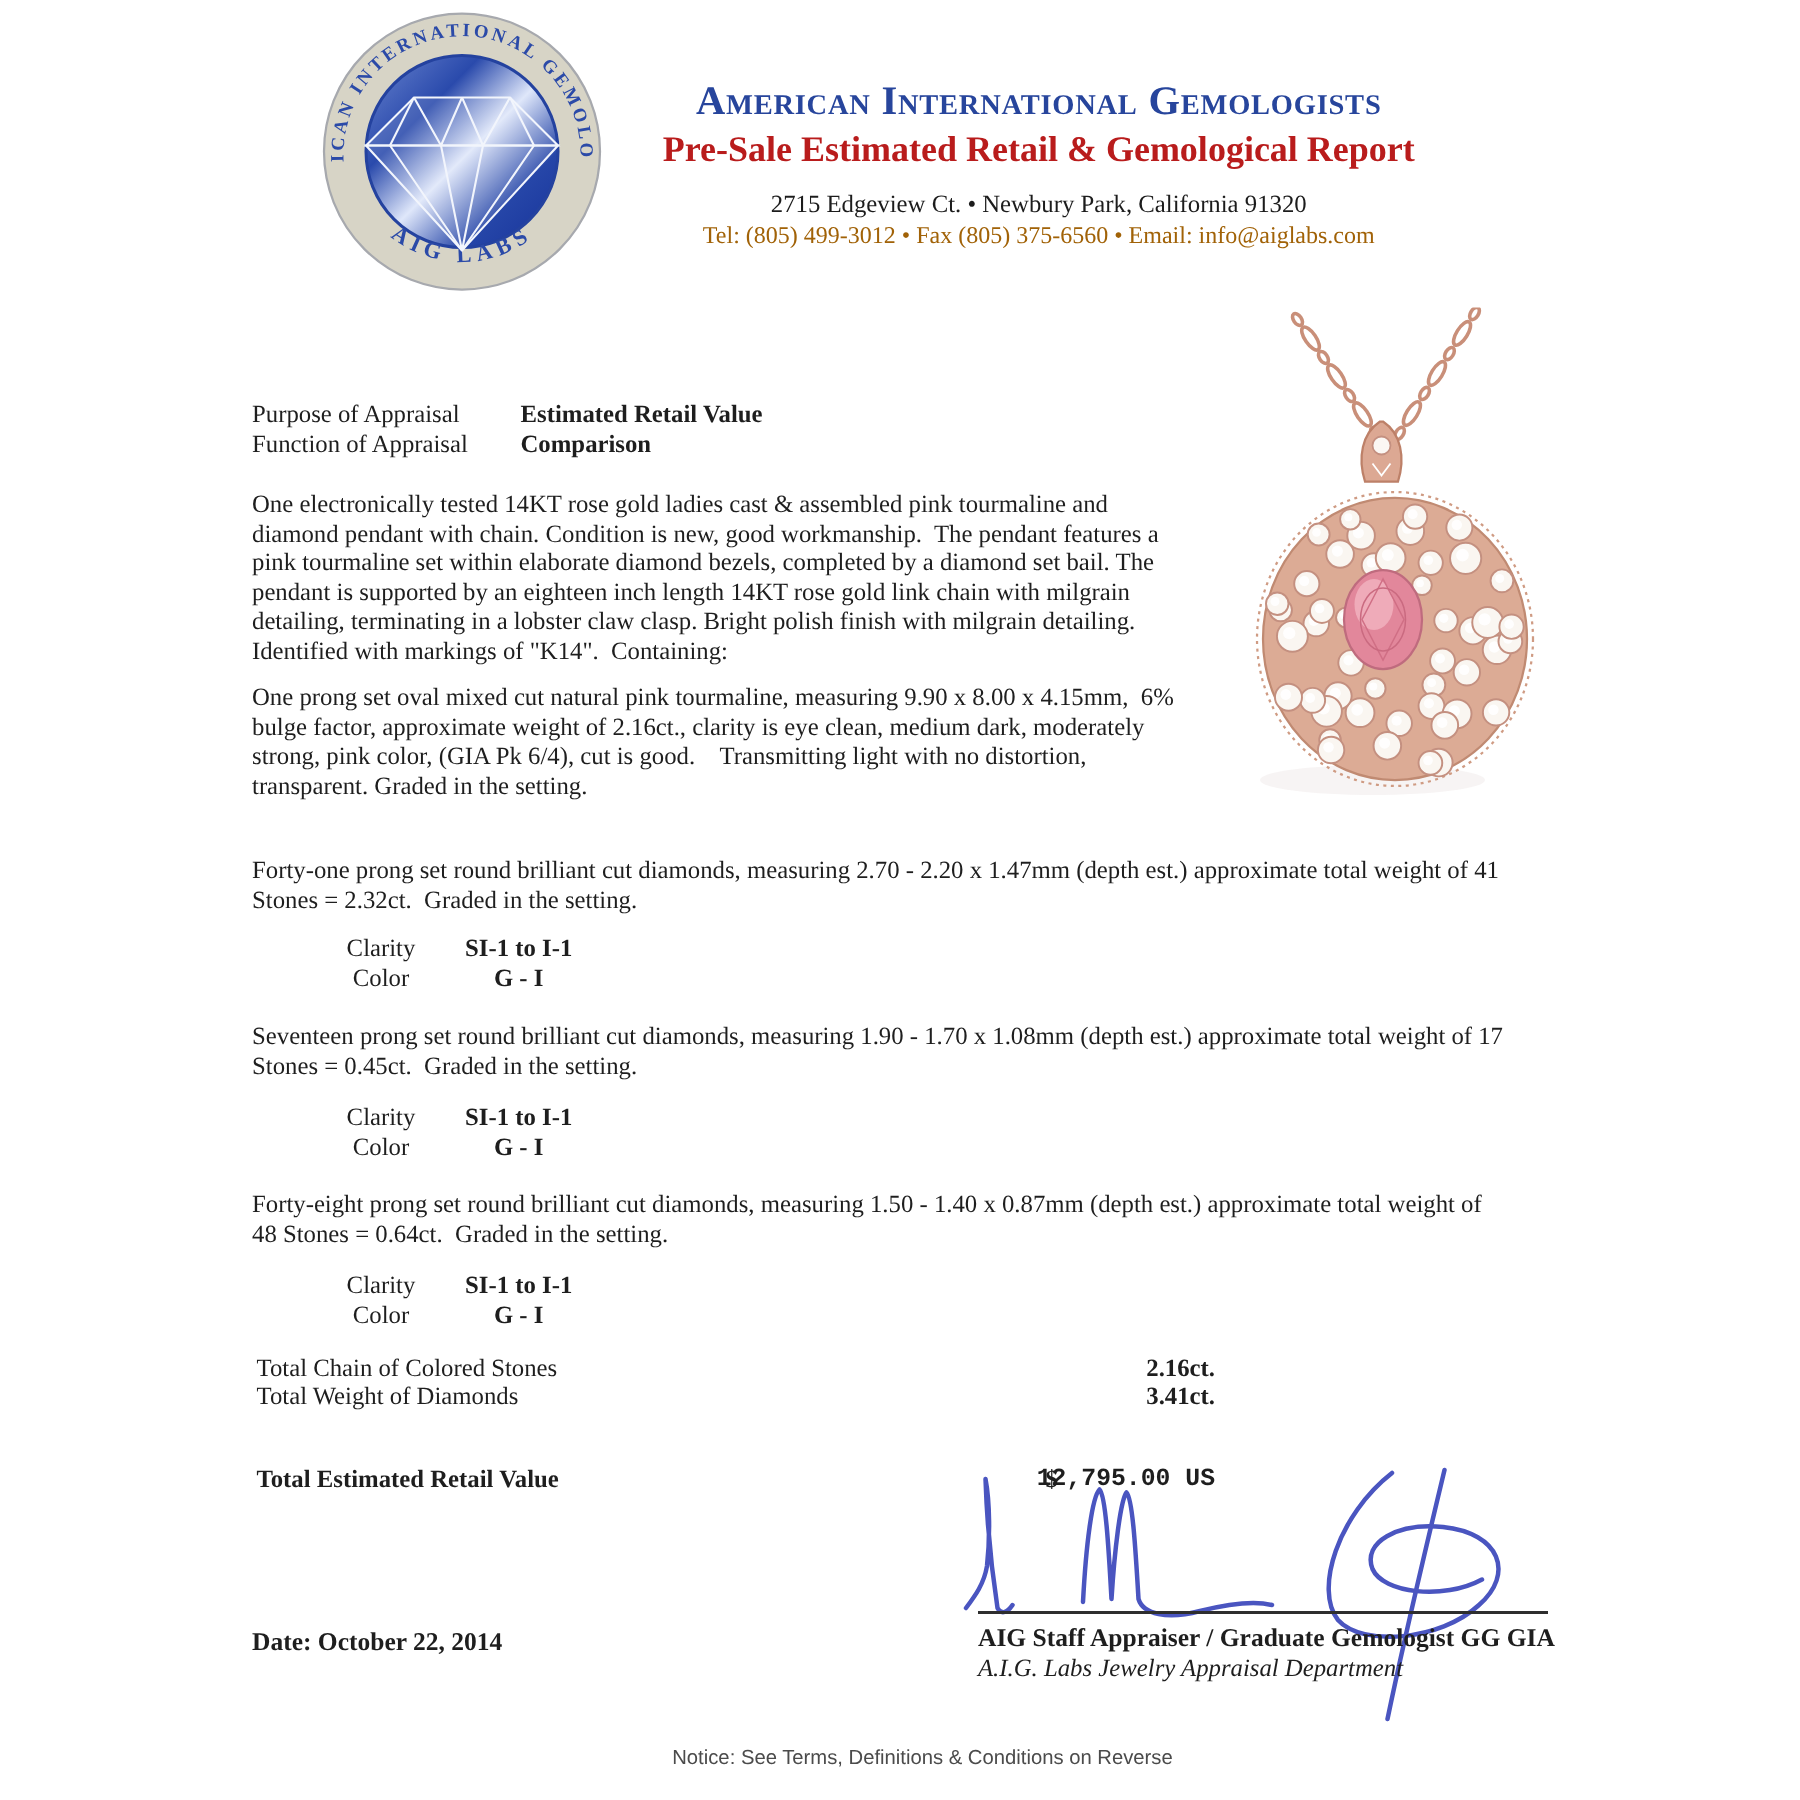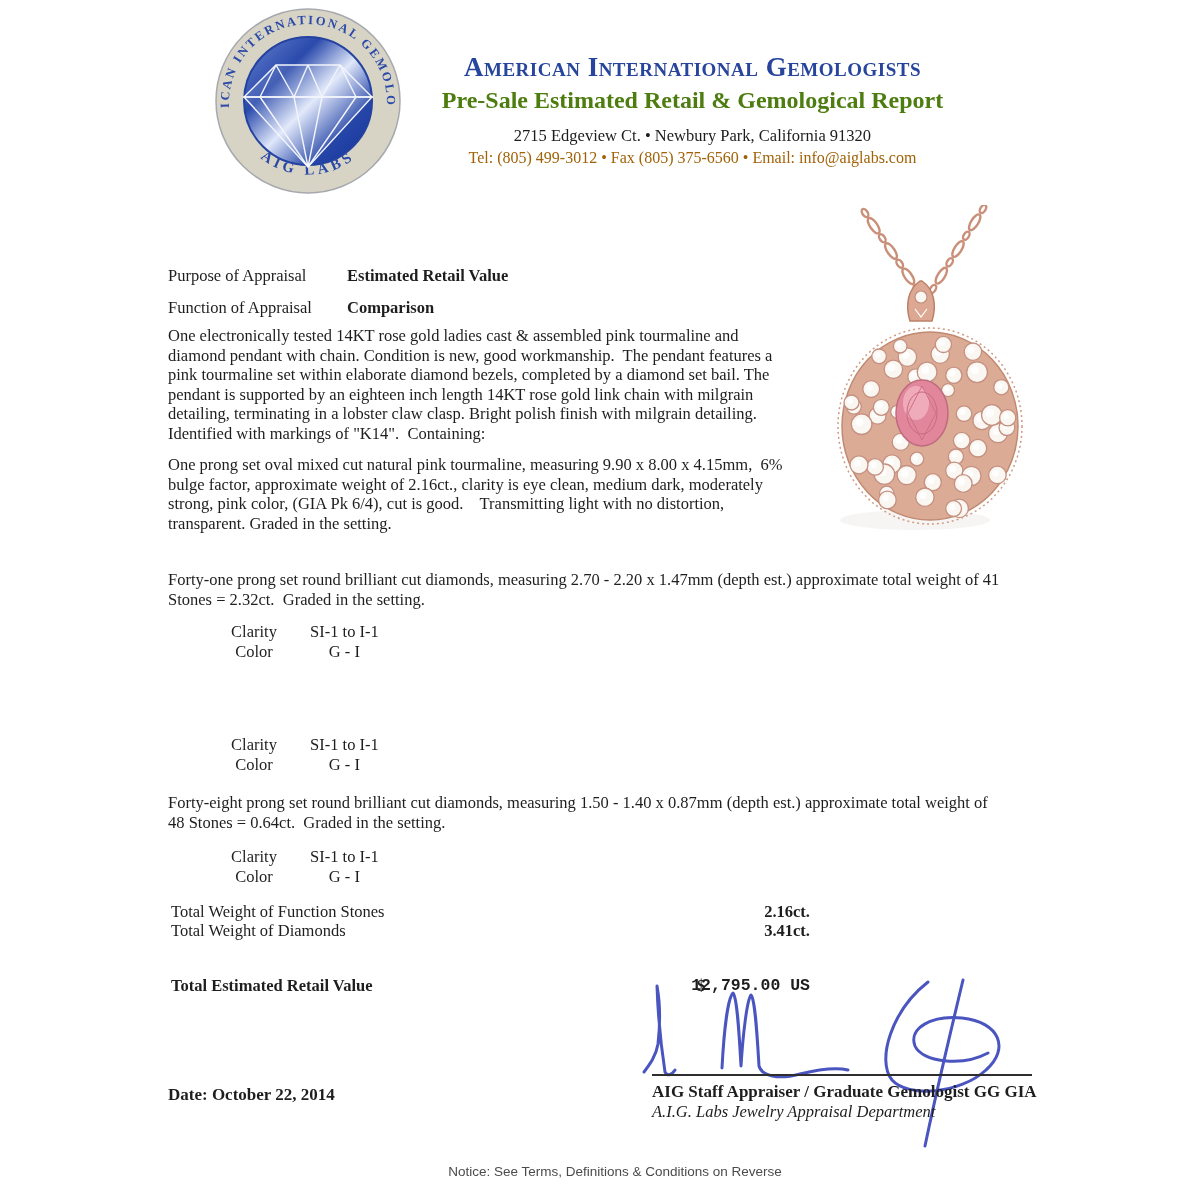--- a/index.html
+++ b/index.html
@@ -7,30 +7,30 @@
     position:relative;width:1200px;height:1200px;background:#fff;
     font-family:"Liberation Serif", serif;color:#1e1e1e;overflow:hidden;
   }
   
   .logo{position:absolute;left:213px;top:6px;width:190px;height:190px;}
   .header-text{position:absolute;left:400px;top:52px;width:585px;text-align:center;}
   .company-name{
     font-size:27px;font-weight:700;color:#27459c;letter-spacing:.5px;
     font-variant:small-caps;white-space:nowrap;
   }
-  .report-title{font-size:24px;font-weight:700;color:#4d7c0f;margin-top:4px;white-space:nowrap;}
+  .report-title{font-size:24px;font-weight:700;color:#b91c1c;margin-top:4px;white-space:nowrap;}
   .addr{font-size:16.5px;margin-top:12px;color:#1c1c1c;}
   .addr2{font-size:16px;margin-top:3px;color:#a16207;}
   
   .abs{position:absolute;}
   .para{font-size:16.5px;line-height:19.5px;white-space:pre-wrap;}
-  .appraisal{left:168px;top:266px;display:grid;grid-template-columns:179px auto;row-gap:12px;font-size:16.5px;line-height:19.5px;}
+  .appraisal{left:168px;top:266px;display:grid;grid-template-columns:179px auto;row-gap:0;font-size:16.5px;line-height:19.5px;}
   .appraisal .val{font-weight:700;}
   .kvgrid{display:grid;grid-template-columns:112px auto;font-size:16.5px;line-height:19.5px;text-align:center;}
-  .kvgrid .val{font-weight:400;}
+  .kvgrid .val{font-weight:700;}
   .totals{left:171px;top:902px;width:639px;font-size:16.5px;line-height:19.4px;}
   .totals .row{display:flex;justify-content:space-between;}
   .totals .tval{font-weight:700;}
   .retail{left:171px;top:976px;width:639px;font-size:16.5px;font-weight:700;display:flex;}
   .retail .cur{position:absolute;left:526px;}
   .retail .amt{position:absolute;right:0;font-family:Liberation Mono, monospace;}
   
   .sig-ink{position:absolute;left:630px;top:968px;width:420px;height:185px;pointer-events:none;}
   .sig-line{position:absolute;left:652px;top:1074px;width:380px;border-top:2px solid #2e2e2e;}
   .sig-title{position:absolute;left:652px;top:1082px;font-size:17px;font-weight:700;}
@@ -221,38 +221,39 @@
   <div class="abs para" style="left:168px;top:455px;width:622px;">One prong set oval mixed cut natural pink tourmaline, measuring 9.90 x 8.00 x 4.15mm,  6% bulge factor, approximate weight of 2.16ct., clarity is eye clean, medium dark, moderately strong, pink color, (GIA Pk 6/4), cut is good.    Transmitting light with no distortion, transparent. Graded in the setting.</div>
 
   <div class="abs para" style="left:168px;top:570px;width:840px;">Forty-one prong set round brilliant cut diamonds, measuring 2.70 - 2.20 x 1.47mm (depth est.) approximate total weight of 41 Stones = 2.32ct.  Graded in the setting.</div>
   <div class="abs kvgrid" style="left:198px;top:622px;">
     <div>Clarity</div>
     <div class="val">SI-1 to I-1</div>
     <div>Color</div>
     <div class="val">G - I</div>
   </div>
 
+  <div class="abs para" style="left:168px;top:681px;width:840px;">Seventeen prong set round brilliant cut diamonds, measuring 1.90 - 1.70 x 1.08mm (depth est.) approximate total weight of 17 Stones = 0.45ct.  Graded in the setting.</div>
   <div class="abs kvgrid" style="left:198px;top:735px;">
     <div>Clarity</div>
     <div class="val">SI-1 to I-1</div>
     <div>Color</div>
     <div class="val">G - I</div>
   </div>
 
   <div class="abs para" style="left:168px;top:793px;width:840px;">Forty-eight prong set round brilliant cut diamonds, measuring 1.50 - 1.40 x 0.87mm (depth est.) approximate total weight of 48 Stones = 0.64ct.  Graded in the setting.</div>
   <div class="abs kvgrid" style="left:198px;top:847px;">
     <div>Clarity</div>
     <div class="val">SI-1 to I-1</div>
     <div>Color</div>
     <div class="val">G - I</div>
   </div>
 
   <div class="abs totals">
     <div class="row">
-      <span>Total Weight of Function Stones</span>
+      <span>Total Chain of Colored Stones</span>
       <span class="tval">2.16ct.</span>
     </div>
     <div class="row">
       <span>Total Weight of Diamonds</span>
       <span class="tval">3.41ct.</span>
     </div>
   </div>
 
   <div class="abs retail">
     <span>Total Estimated Retail Value</span>

